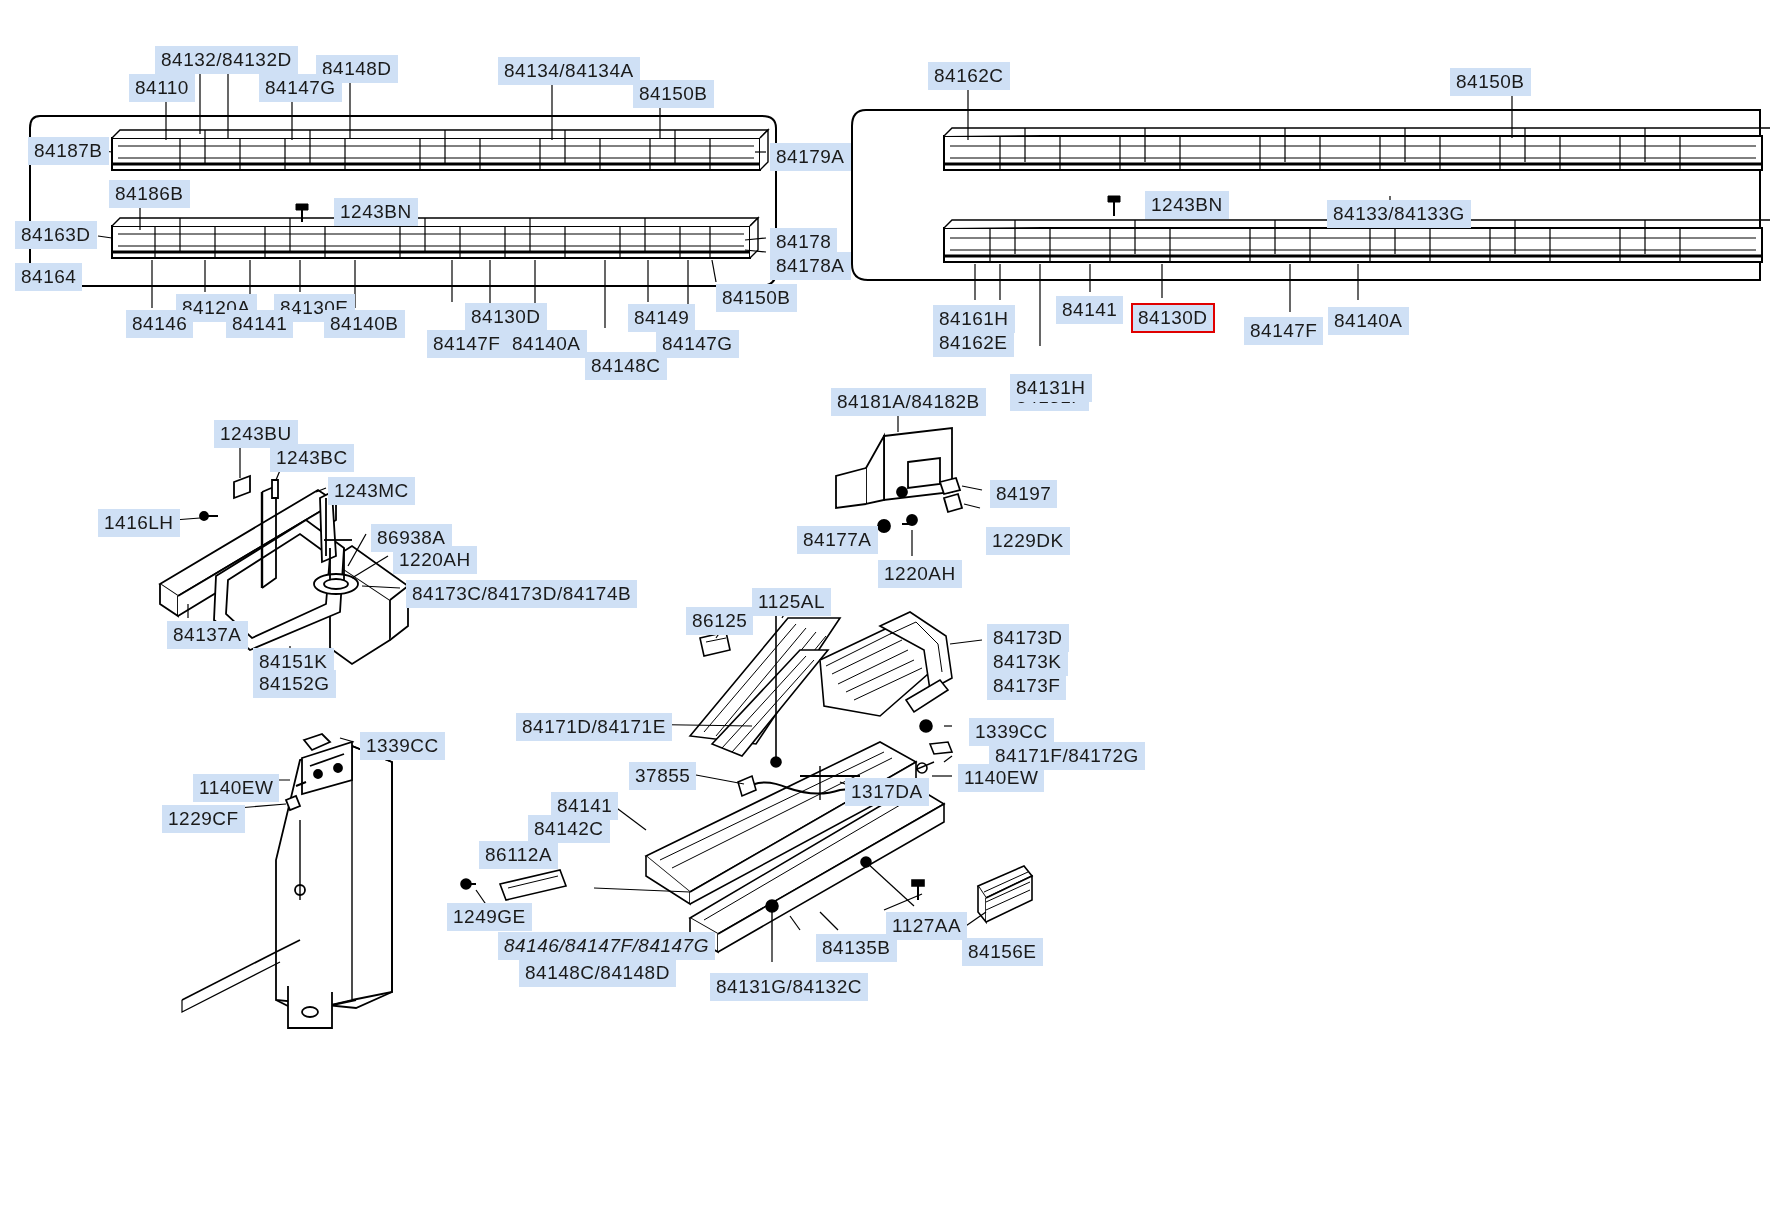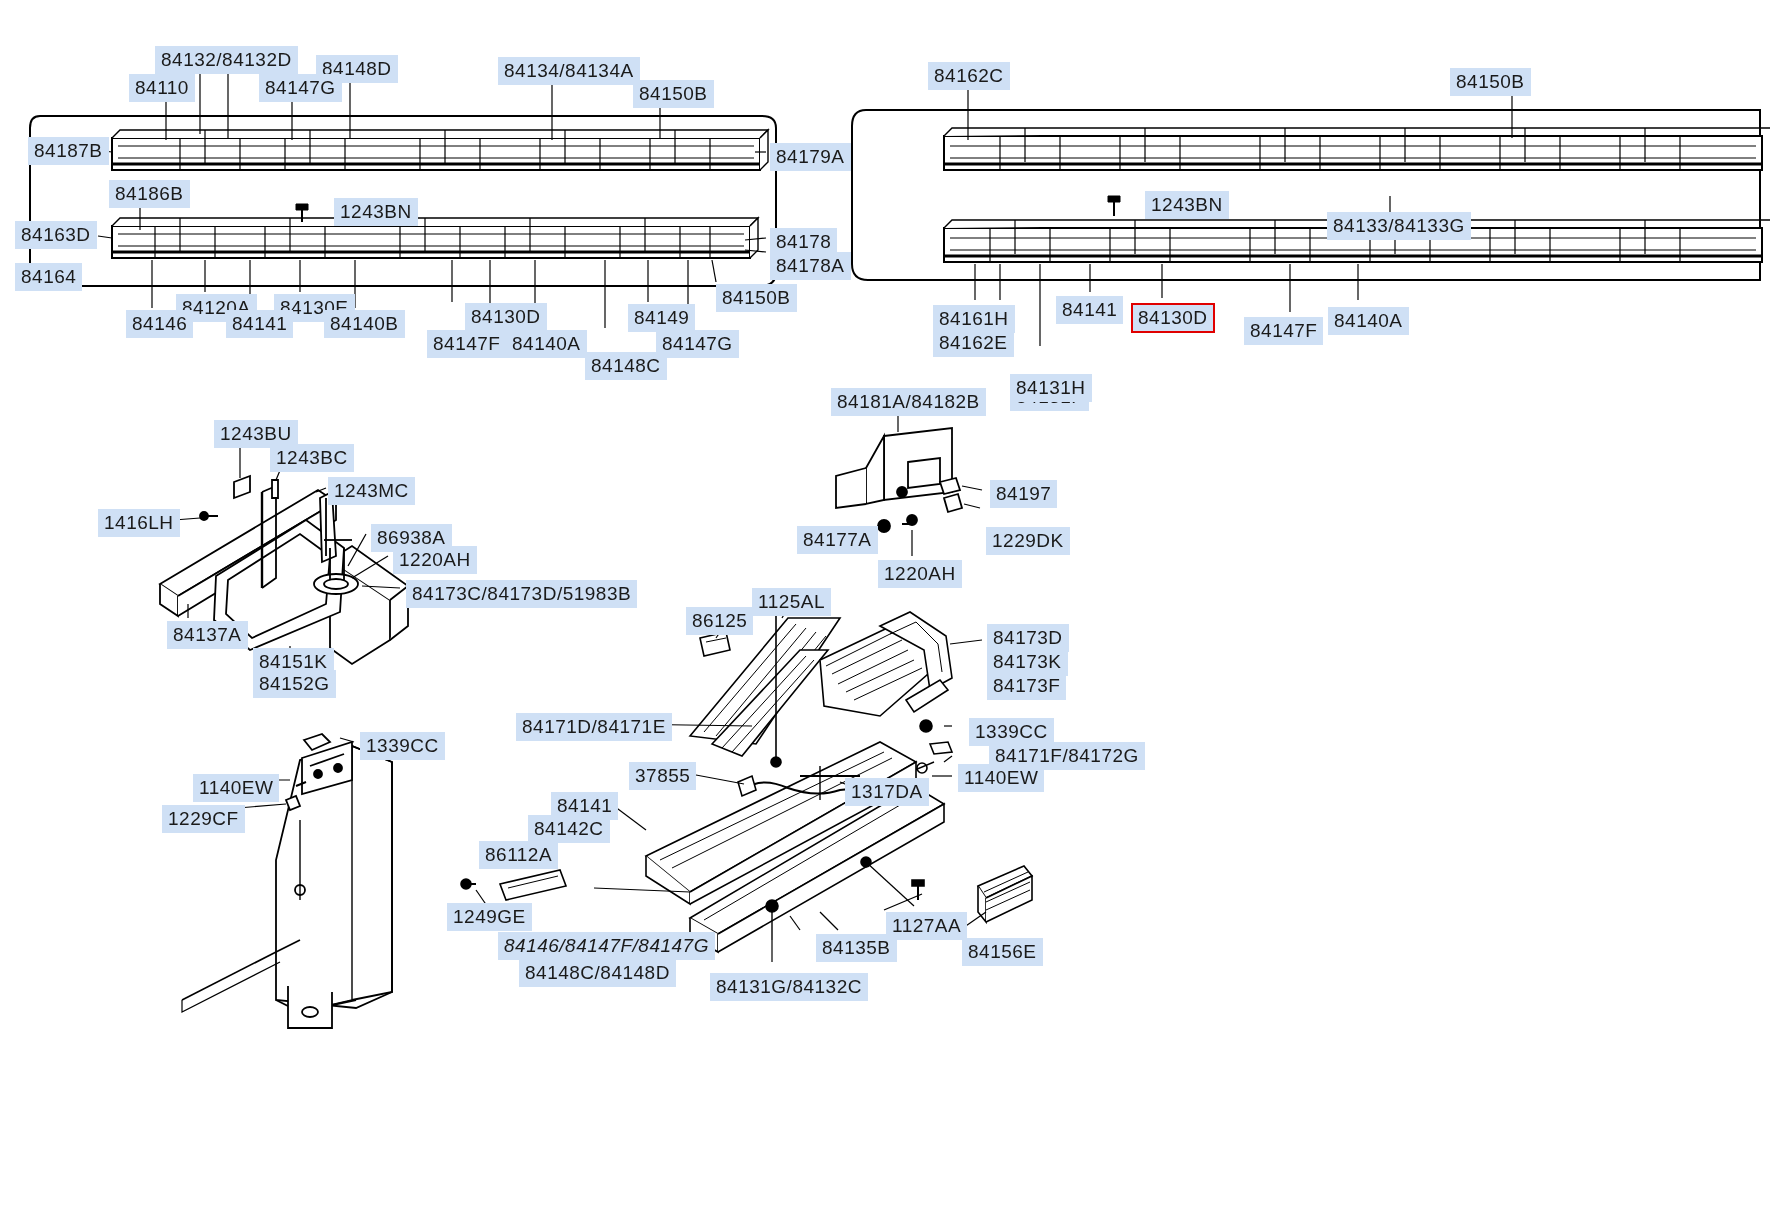--- a/index.html
+++ b/index.html
@@ -307,21 +307,21 @@
       <div class="lbl" style="left: 928px; top: 62px;">84162C</div>
       <div class="lbl" style="left: 1450px; top: 68px;">84150B</div>
       <div class="lbl" style="left: 129px; top: 74px;">84110</div>
       <div class="lbl" style="left: 259px; top: 74px;">84147G</div>
       <div class="lbl" style="left: 633px; top: 80px;">84150B</div>
       <div class="lbl" style="left: 28px; top: 137px;">84187B</div>
       <div class="lbl" style="left: 770px; top: 143px;">84179A</div>
       <div class="lbl" style="left: 109px; top: 180px;">84186B</div>
       <div class="lbl" style="left: 334px; top: 198px;">1243BN</div>
       <div class="lbl" style="left: 1145px; top: 191px;">1243BN</div>
-      <div class="lbl" style="left: 1327px; top: 212px;">84133/84133G</div>
+      <div class="lbl" style="left: 1327px; top: 200px;">84133/84133G</div>
       <div class="lbl" style="left: 15px; top: 221px;">84163D</div>
       <div class="lbl" style="left: 15px; top: 263px;">84164</div>
       <div class="lbl" style="left: 770px; top: 228px;">84178</div>
       <div class="lbl" style="left: 770px; top: 252px;">84178A</div>
       <div class="lbl" style="left: 716px; top: 284px;">84150B</div>
       <div class="lbl" style="left: 176px; top: 294px;">84120A</div>
       <div class="lbl" style="left: 274px; top: 294px;">84130E</div>
       <div class="lbl" style="left: 465px; top: 303px;">84130D</div>
       <div class="lbl" style="left: 628px; top: 304px;">84149</div>
       <div class="lbl" style="left: 126px; top: 310px;">84146</div>
@@ -343,21 +343,21 @@
       <div class="lbl" style="left: 214px; top: 420px;">1243BU</div>
       <div class="lbl" style="left: 270px; top: 444px;">1243BC</div>
       <div class="lbl" style="left: 328px; top: 477px;">1243MC</div>
       <div class="lbl" style="left: 990px; top: 480px;">84197</div>
       <div class="lbl" style="left: 98px; top: 509px;">1416LH</div>
       <div class="lbl" style="left: 986px; top: 503px; margin-top: 24px;">1229DK</div>
       <div class="lbl" style="left: 371px; top: 524px;">86938A</div>
       <div class="lbl" style="left: 797px; top: 526px;">84177A</div>
       <div class="lbl" style="left: 393px; top: 546px;">1220AH</div>
       <div class="lbl" style="left: 878px; top: 560px;">1220AH</div>
-      <div class="lbl" style="left: 406px; top: 580px;">84173C/84173D/51983B</div>
+      <div class="lbl" style="left: 406px; top: 580px;">84173C/84173D/84174B</div>
       <div class="lbl" style="left: 752px; top: 588px;">1125AL</div>
       <div class="lbl" style="left: 167px; top: 621px;">84137A</div>
       <div class="lbl" style="left: 686px; top: 607px;">86125</div>
       <div class="lbl" style="left: 987px; top: 624px;">84173D</div>
       <div class="lbl" style="left: 253px; top: 648px;">84151K</div>
       <div class="lbl" style="left: 987px; top: 648px;">84173K</div>
       <div class="lbl" style="left: 253px; top: 670px;">84152G</div>
       <div class="lbl" style="left: 987px; top: 672px;">84173F</div>
       <div class="lbl" style="left: 516px; top: 713px;">84171D/84171E</div>
       <div class="lbl" style="left: 969px; top: 718px;">1339CC</div>

